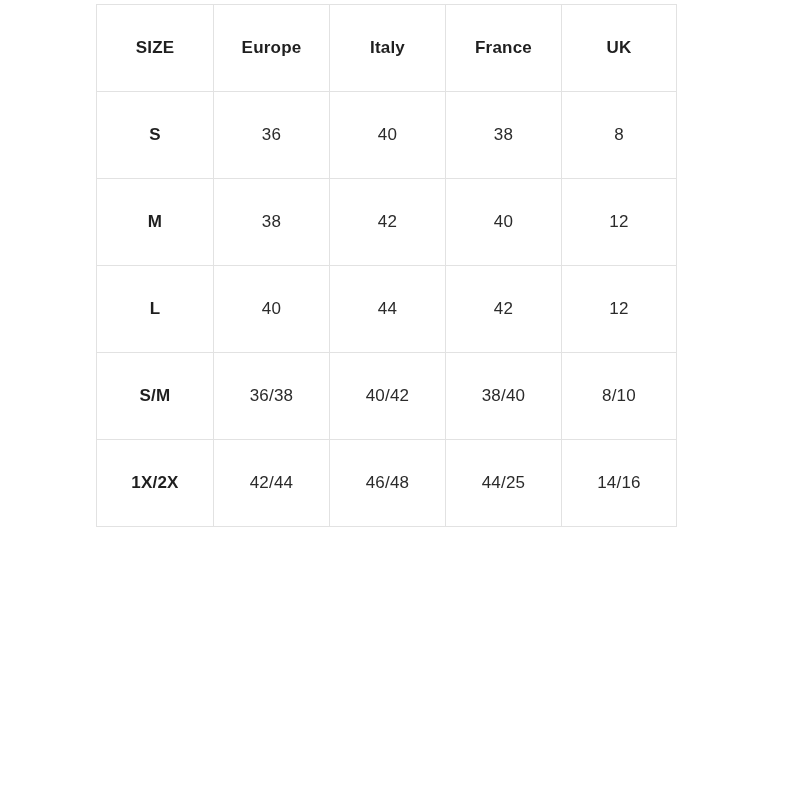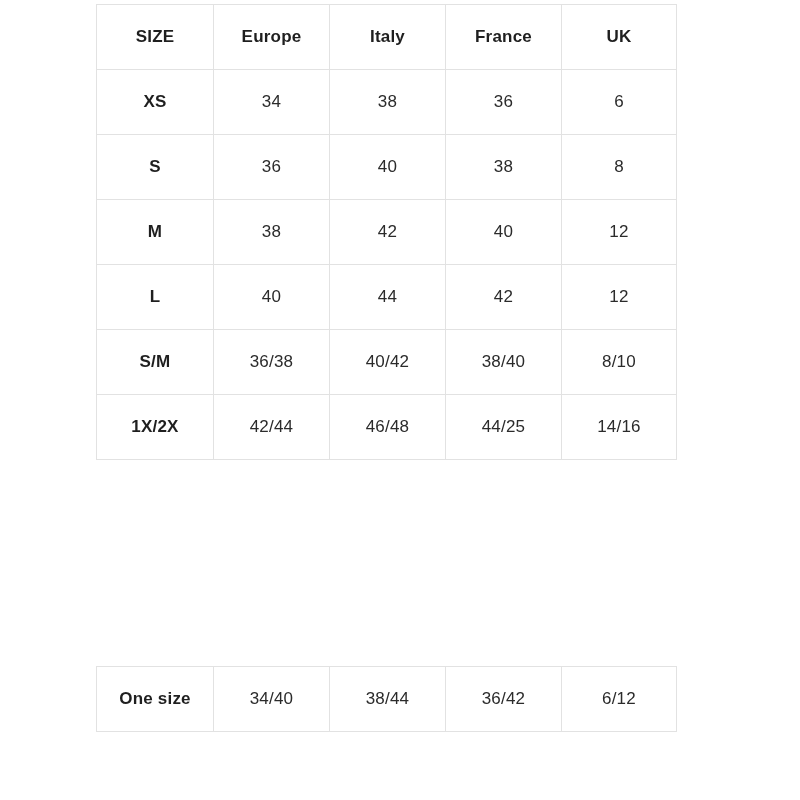--- a/index.html
+++ b/index.html
@@ -39,21 +39,21 @@
   table.size-table col.c2 { width: 116px; }
   table.size-table col.c3 { width: 116px; }
   table.size-table col.c4 { width: 115px; }
 
   table.size-table td,
   table.size-table th {
     border: 1px solid #e2e2e2;
     text-align: center;
     vertical-align: middle;
     height: 62px;
-    padding: 1px 4px;
+    padding: 12px 4px;
     font-size: 17px;
     font-weight: 400;
     color: #2b2b2b;
     letter-spacing: 0.2px;
   }
   table.size-table th {
     font-weight: 700;
     font-size: 17px;
     color: #1f1f1f;
   }
@@ -80,27 +80,20 @@
       <thead>
         <tr class="head">
           <th>SIZE</th>
           <th>Europe</th>
           <th>Italy</th>
           <th>France</th>
           <th>UK</th>
         </tr>
       </thead>
       <tbody>
-        <tr>
-          <td class="rowlabel">XS</td>
-          <td>34</td>
-          <td>38</td>
-          <td>36</td>
-          <td>6</td>
-        </tr>
         <tr>
           <td class="rowlabel">S</td>
           <td>36</td>
           <td>40</td>
           <td>38</td>
           <td>8</td>
         </tr>
         <tr>
           <td class="rowlabel">M</td>
           <td>38</td>
@@ -136,24 +129,17 @@
   <div class="table-wrap" id="secondary-table-wrap">
     <table class="size-table">
       <colgroup>
         <col class="c0">
           <col class="c1">
           <col class="c2">
           <col class="c3">
           <col class="c4">
       </colgroup>
       <tbody>
-        <tr>
-          <td class="rowlabel">One size</td>
-          <td>34/40</td>
-          <td>38/44</td>
-          <td>36/42</td>
-          <td>6/12</td>
-        </tr>
       </tbody>
     </table>
   </div>
 
 </div>
 
 </body></html>

